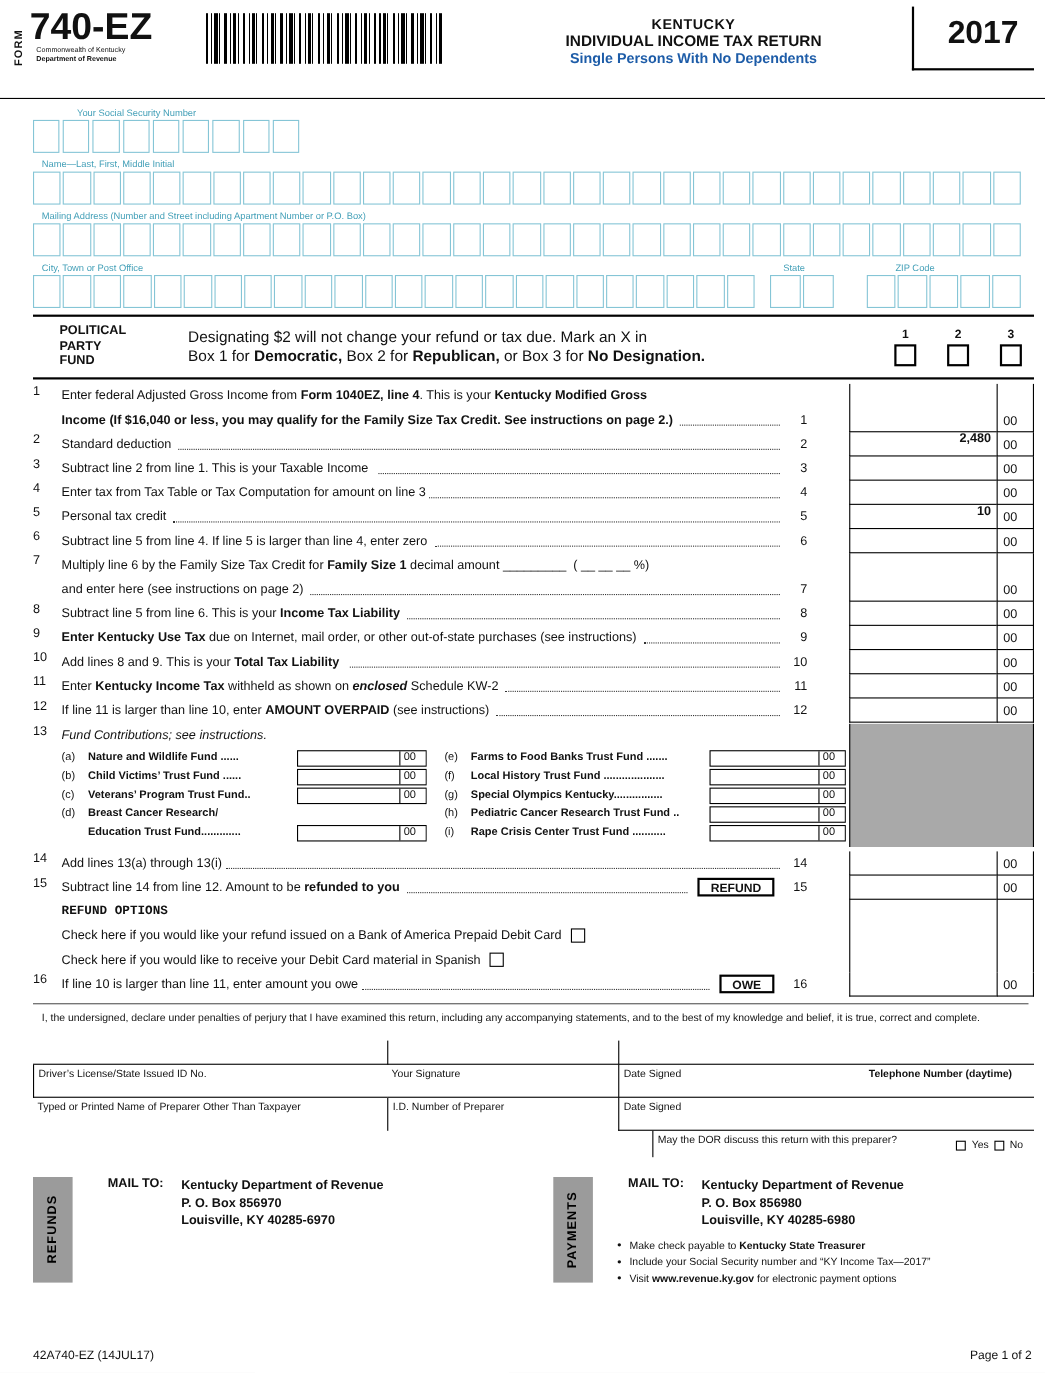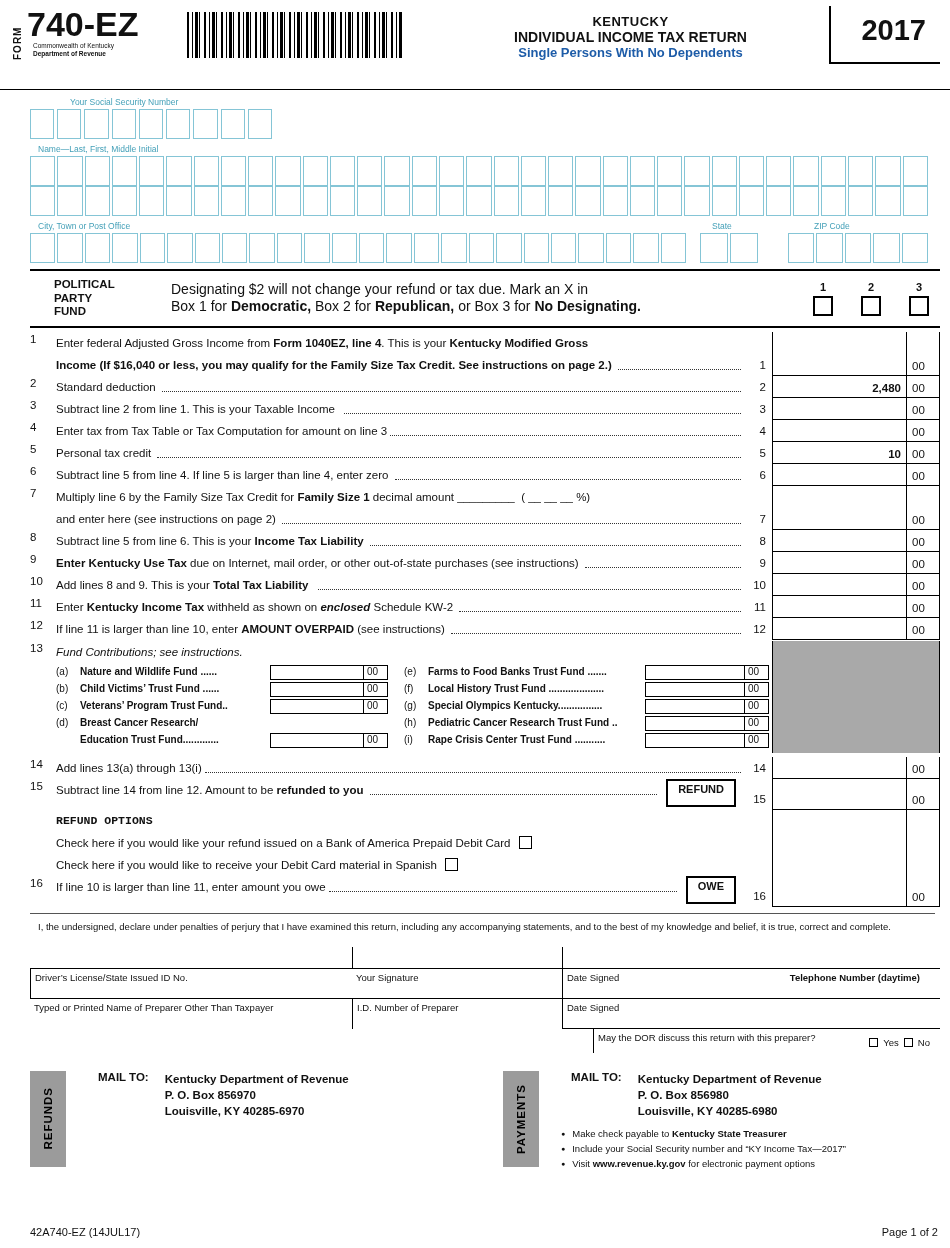--- a/index.html
+++ b/index.html
@@ -52,26 +52,26 @@
 
   
   #lines { margin:4px 10px 0 30px; font-size:11.5px; }
   .line { display:flex; align-items:stretch; }
   .lnum-l { width:26px; flex:none; padding-top:1px; }
   .ltext { flex:1; min-width:0; padding-right:3px; }
   .tline { height:22px; line-height:22px; display:flex; white-space:nowrap; overflow:hidden; }
   .tline span { white-space:pre; }
   .leader { flex:1; border-bottom:1.6px dotted #333; margin:0 2px 6px 3px; min-width:8px; }
   .lnum-r { width:26px; flex:none; text-align:right; padding-right:6px; align-self:flex-end; height:22px; line-height:22px; }
-  .amt { width:134px; flex:none; border-left:1.5px solid #000; border-bottom:1.5px solid #000; display:flex; align-items:flex-end; justify-content:flex-end; padding:0 5px 3px 0; }
+  .amt { width:134px; flex:none; border-left:1.5px solid #000; border-bottom:1.5px solid #000; display:flex; justify-content:flex-end; padding:0 5px 3px 0;margin-left:32px; }
   .cents { width:34px; flex:none; border-left:1.5px solid #000; border-right:1.5px solid #000; border-bottom:1.5px solid #000; display:flex; align-items:flex-end; padding:0 0 3px 5px; }
   .nob { border-bottom:none !important; }
   .aval { font-weight:bold; }
   .grayblk { width:168px; flex:none; background:#a9a9a9; border-left:1.5px solid #000; border-right:1.5px solid #000; }
-  .tag { align-self:flex-end; border:2px solid #000; font-weight:bold; font-size:11px; padding:0 10px; margin:0 10px 3px 4px; height:28px; line-height:16px; flex:none; }
+  .tag { align-self:flex-end; border:2px solid #000; font-weight:bold; font-size:11px; padding:0 10px; margin:0 10px 3px 4px; height:17px; line-height:16px; flex:none; }
   .cbx { display:inline-block; width:13px; height:13px; border:1.6px solid #000; margin-left:8px; align-self:center; flex:none; }
   .line.opts .tline:first-child { font-weight:bold; }
 
   
   .funds { display:flex; padding:1px 0 4px 0; }
   .fcol-l { width:332px; flex:none; }
   .fcol-r { flex:1; min-width:0; margin-left:16px; }
   .frow { display:flex; height:17px; line-height:16px; font-size:10px; white-space:nowrap; overflow:hidden; align-items:center; }
   .fk { width:24px; flex:none; }
   .flabel { font-weight:bold; overflow:hidden; white-space:pre; }
@@ -178,20 +178,21 @@
         <div class="cell"></div>
         <div class="cell"></div>
         <div class="cell"></div>
         <div class="cell"></div>
         <div class="cell"></div>
         <div class="cell"></div>
         <div class="cell"></div>
         <div class="cell"></div>
       </div>
 
+    <div class="tlabel">Mailing Address (Number and Street including Apartment Number or P.O. Box)</div>
     <div class="boxes">
         <div class="cell"></div>
         <div class="cell"></div>
         <div class="cell"></div>
         <div class="cell"></div>
         <div class="cell"></div>
         <div class="cell"></div>
         <div class="cell"></div>
         <div class="cell"></div>
         <div class="cell"></div>
@@ -270,21 +271,21 @@
   <div class="rule"></div>
 
   <div class="political">
     <div class="pol-head">
       <div>POLITICAL</div>
       <div>PARTY</div>
       <div>FUND</div>
     </div>
     <div class="pol-text">
       <div>Designating $2 will not change your refund or tax due. Mark an X in</div>
-      <div><span>Box 1 for </span><span style="font-weight: bold;">Democratic,</span><span> Box 2 for </span><span style="font-weight: bold;">Republican,</span><span> or Box 3 for </span><span style="font-weight: bold;">No Designating.</span></div>
+      <div><span>Box 1 for </span><span style="font-weight: bold;">Democratic,</span><span> Box 2 for </span><span style="font-weight: bold;">Republican,</span><span> or Box 3 for </span><span style="font-weight: bold;">No Designation.</span></div>
     </div>
     <div class="pol-cols">
       <div class="pol-col">
         <div class="pol-num">1</div>
         <div class="pol-box"></div>
       </div>
       <div class="pol-col">
         <div class="pol-num">2</div>
         <div class="pol-box"></div>
       </div>

